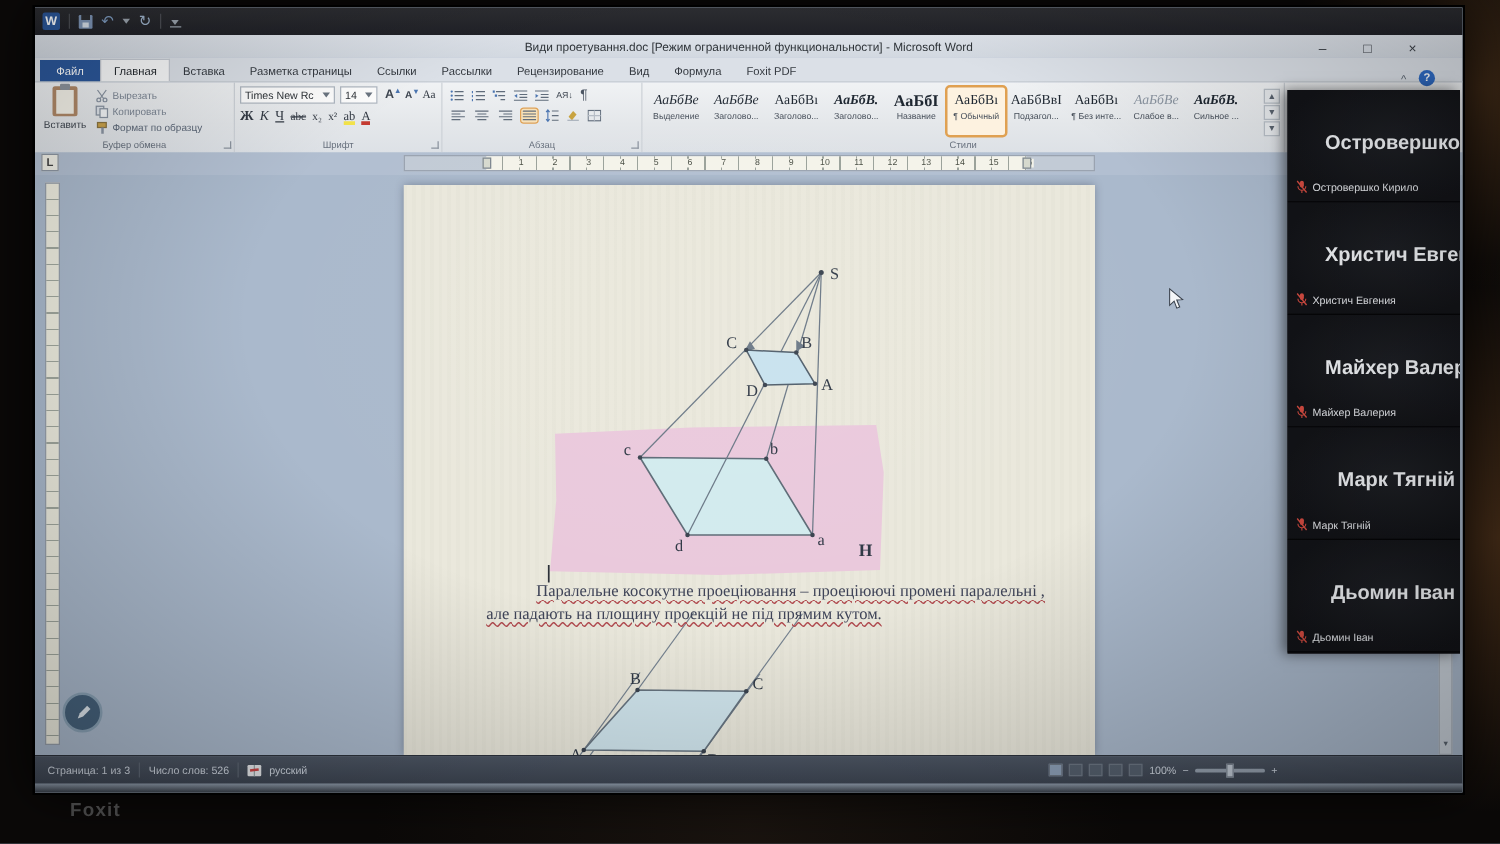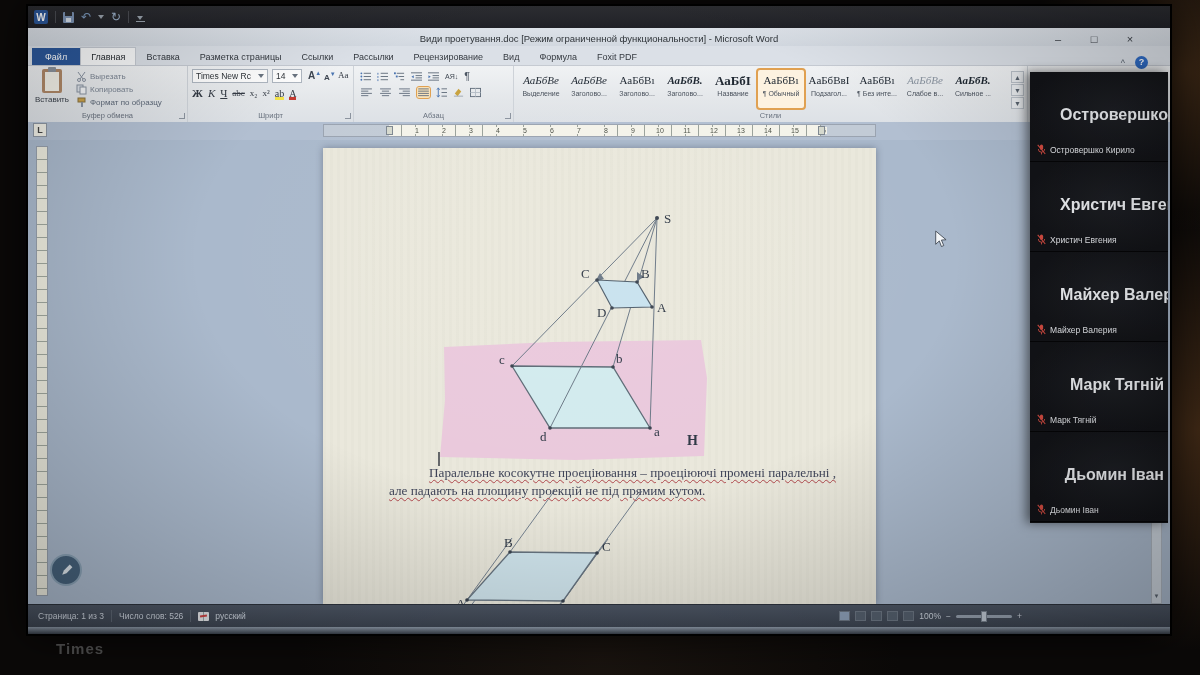--- a/index.html
+++ b/index.html
@@ -556,14 +556,14 @@
       </svg>
     </div>
 
     <svg class="cursor" width="14" height="18" viewBox="0 0 12 17">
       <path d="M1 1 L1 13.5 L4.4 10.3 L6.4 15.6 L8.6 14.7 L6.4 9.5 L10.8 9.2 Z" fill="#f4f6f8" stroke="#39414c" stroke-width="0.8"></path>
     </svg>
 
     <div class="vignette"></div>
   </div>
 
-  <div class="brand">Times</div>
+  <div class="brand">Foxit</div>
 </div>
 
 </body></html>

